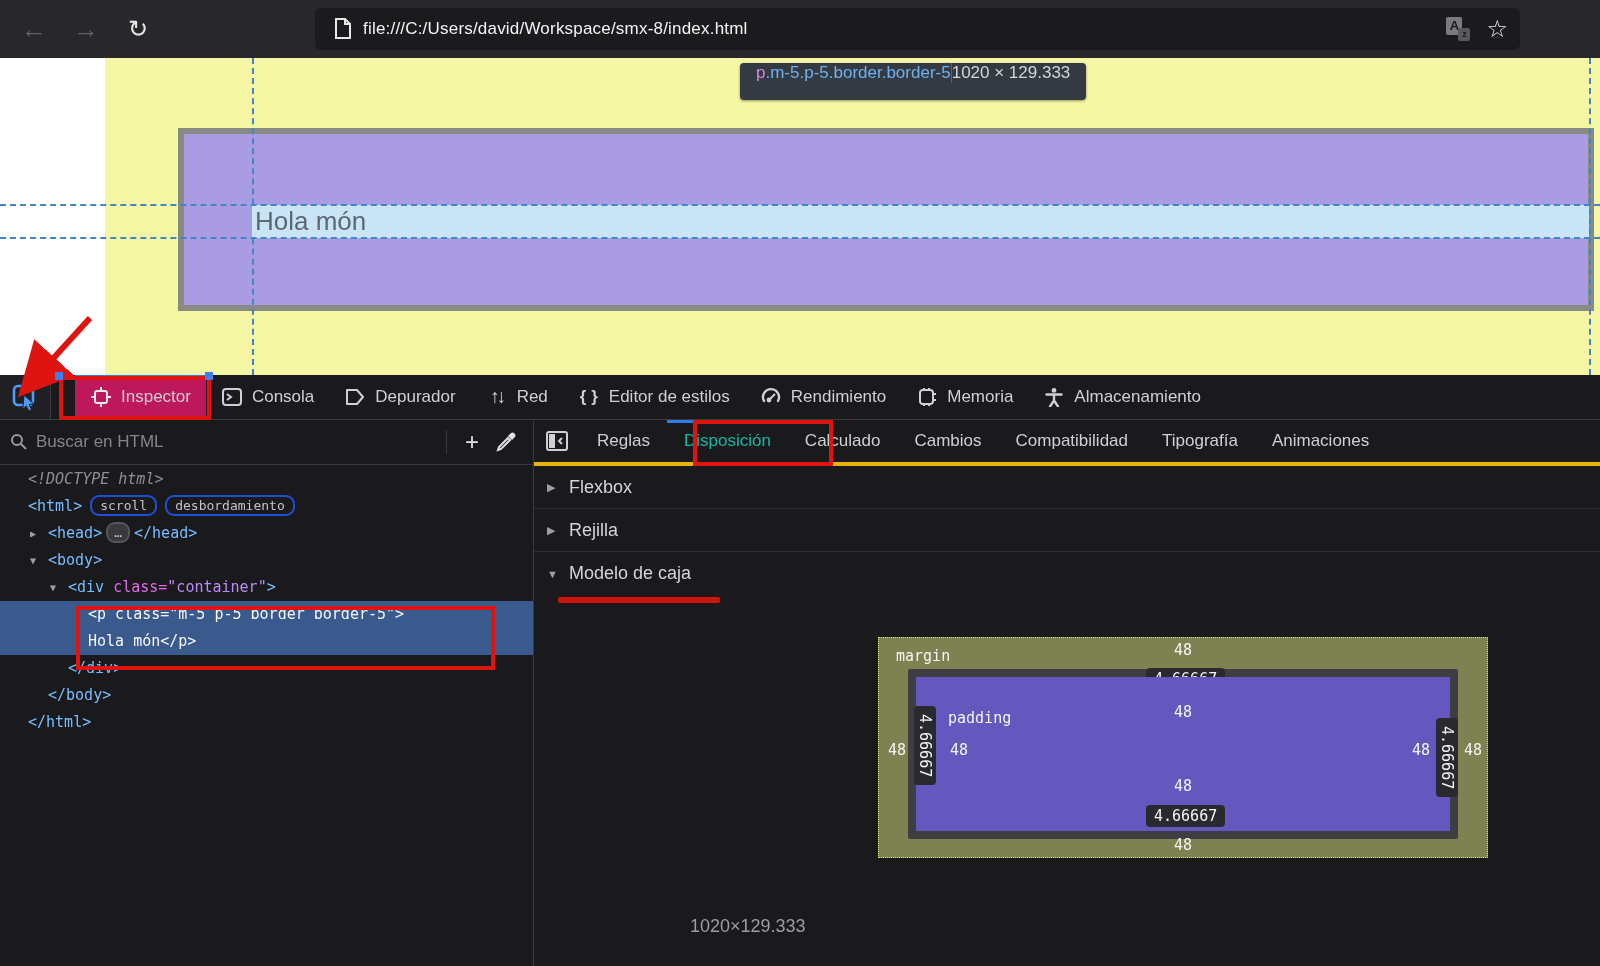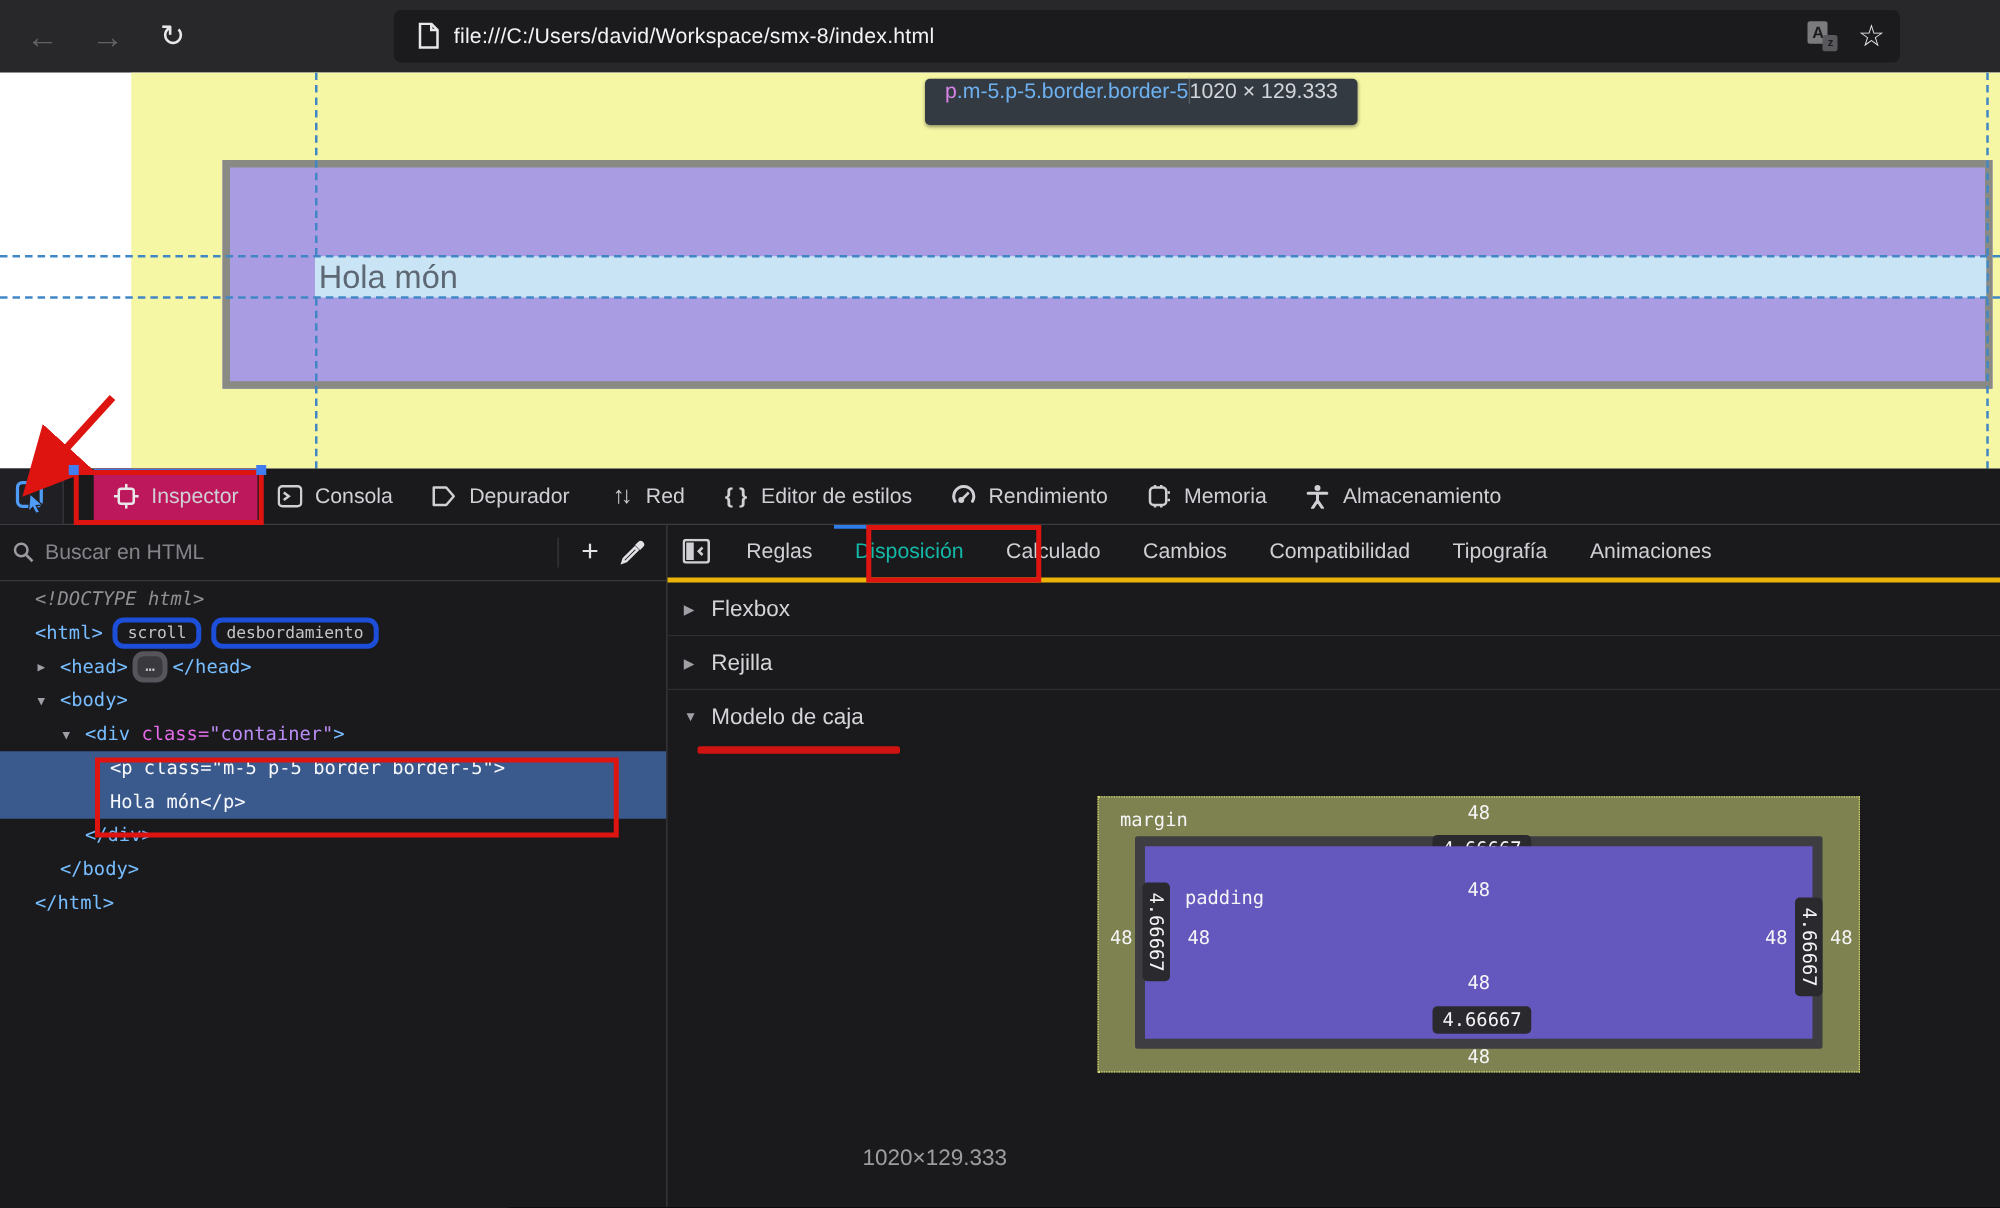--- a/index.html
+++ b/index.html
@@ -55,21 +55,21 @@
   .sr-btn { width:34px; height:34px; display:flex; align-items:center; justify-content:center; color:#e2e2e6; font-size:24px; }
 
   
   .tree { position:absolute; left:0; top:46px; width:533px; font-family:"DejaVu Sans Mono", monospace; font-size:15px; }
   .trow { height:27px; line-height:27px; white-space:nowrap; color:#c8c8cc; }
   .trow .twisty { display:inline-block; width:18px; color:#9fa0a6; font-size:10px; vertical-align:1px; }
   .tag { color:#77bdff; }
   .attr-n { color:#e36be8; }
   .attr-v { color:#bb8cf5; }
   .doctype { color:#8f8f94; font-style:italic; }
-  .pill { display:inline-block; border:4px solid #1d4ed8; border-radius:9px; padding:0 8px; font-size:13px; line-height:17px; color:#c3c3c8; margin-left:8px; vertical-align:1px; }
+  .pill { display:inline-block; border:2px solid #1d4ed8; border-radius:9px; padding:0 8px; font-size:13px; line-height:17px; color:#c3c3c8; margin-left:8px; vertical-align:1px; }
   .pill.mini { padding:0 6px; margin:0 4px; background:#3a3a3e; border-color:#55555b; }
   .sel-block { background:#3a5a8d; }
   .sel-block .tag, .sel-block .attr-n, .sel-block .attr-v, .sel-block .ptxt { color:#f5f7fa; }
   .ptxt { color:#e8e8ec; }
 
   
   .right-pane { position:absolute; left:534px; top:45px; width:1066px; height:546px; }
   .side-tabs { position:absolute; left:0; top:0; width:1066px; height:46px; border-bottom:4px solid #eab308; display:flex; align-items:stretch; }
   .toggle-btn { width:46px; display:flex; align-items:center; justify-content:center; }
   .s-tab { display:flex; align-items:center; padding:0 17px; color:#cfcfd4; font-size:17px; white-space:nowrap; }

